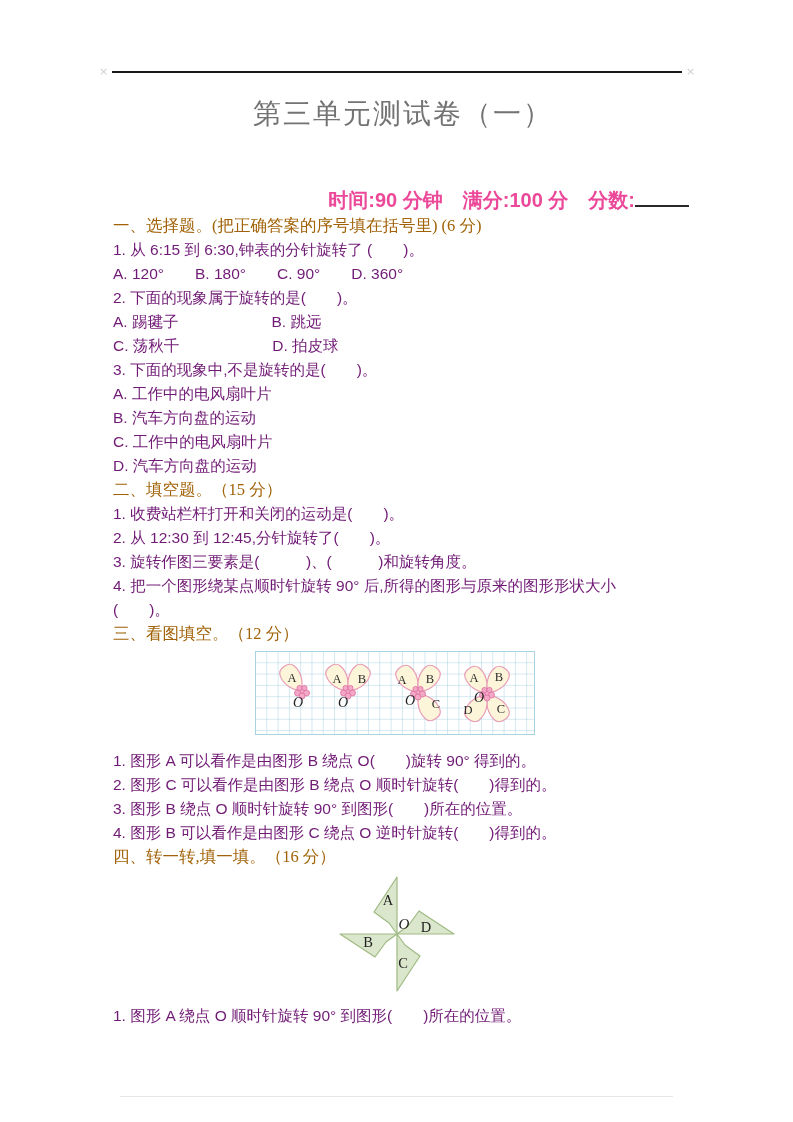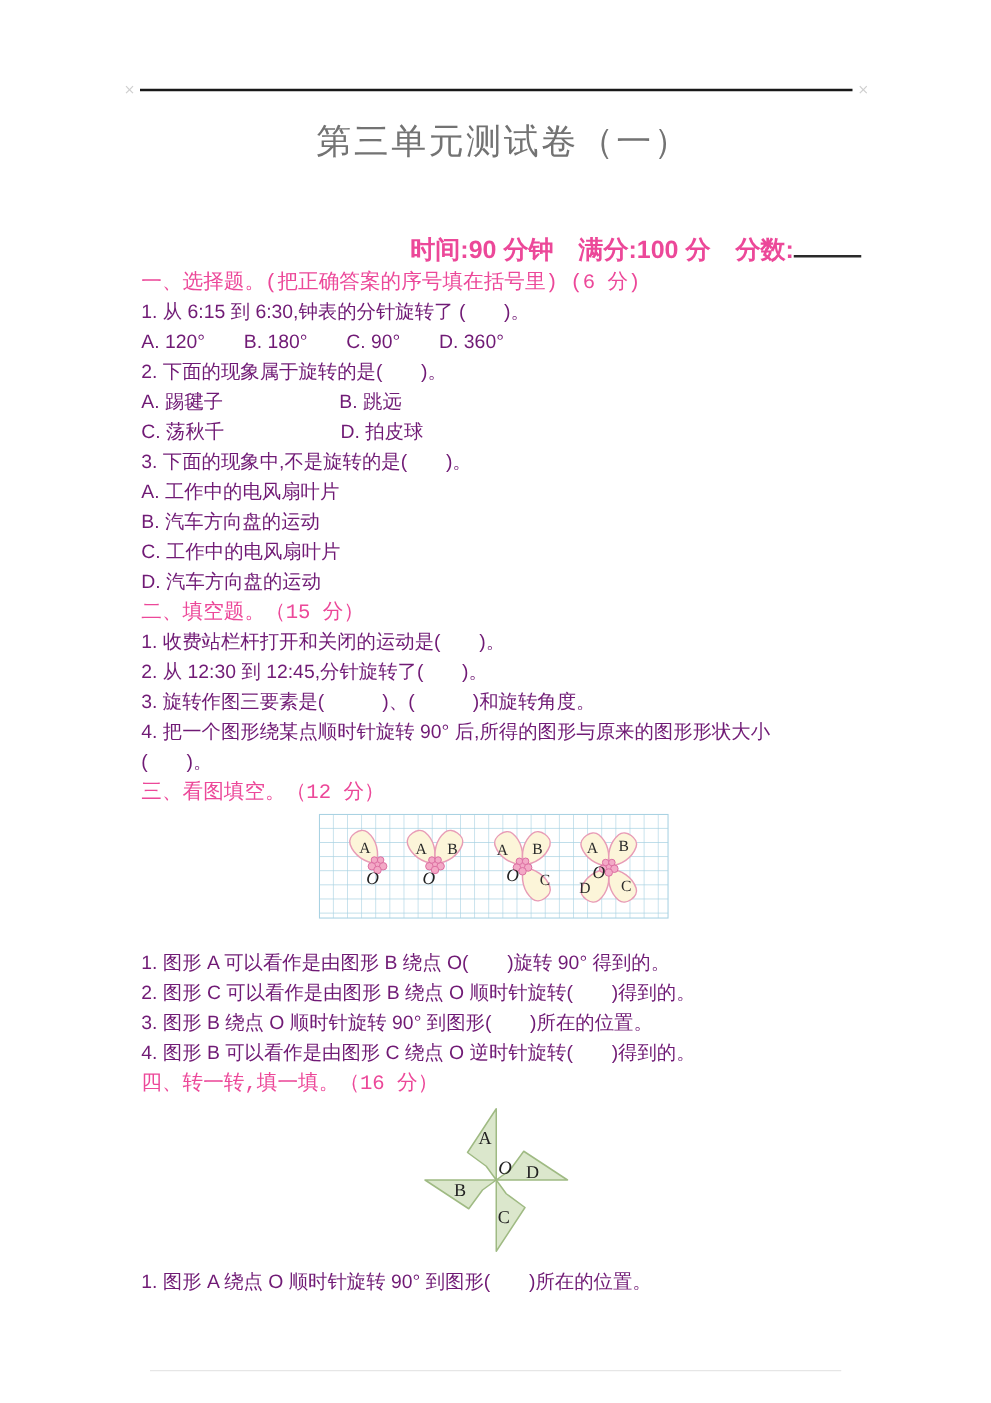--- a/index.html
+++ b/index.html
@@ -18,27 +18,27 @@
     margin-top:95px;text-align:center;
     font-family:"Liberation Serif","DejaVu Serif",serif;
     font-size:28px;letter-spacing:2px;color:#737373;line-height:38px;
   }
   .meta{
     margin-top:55px;text-align:right;padding-right:4px;
     font-size:20px;font-weight:bold;line-height:24px;color:#ec4899;
   }
   .score-blank{display:inline-block;width:54px;height:15px;border-bottom:2px solid #2a2a2a;vertical-align:baseline;}
   .sec-head{
-    font-family:Liberation Mono, monospace;
-    font-size:16.5px;line-height:24px;color:#ec4899;
+    font-family:Liberation Serif, serif;
+    font-size:16.5px;line-height:24px;color:#a16207;
   }
   .sec-head.first{margin-top:2px;}
   .q{font-size:15.5px;line-height:24px;color:#701a75;}
   .fig-flowers{display:block;margin:5px 0 0 142px;}
-  .after-fig{margin-top:24px;}
+  .after-fig{margin-top:14px;}
   .fig-pinwheel{display:block;margin:5px 0 0 207px;}
   .last-q{margin-top:6px;}
 
   
   .flbl{font-family:"Liberation Serif","DejaVu Serif",serif;font-size:12.5px;fill:#2b2b2b;}
   .folbl{font-family:"Liberation Serif","DejaVu Serif",serif;font-style:italic;font-size:14px;fill:#222;}
   .pwlbl{font-family:"Liberation Serif","DejaVu Serif",serif;font-size:14.5px;fill:#222;}
   .pwo{font-family:"Liberation Serif","DejaVu Serif",serif;font-style:italic;font-size:15px;fill:#222;}
 </style>
 </head>

